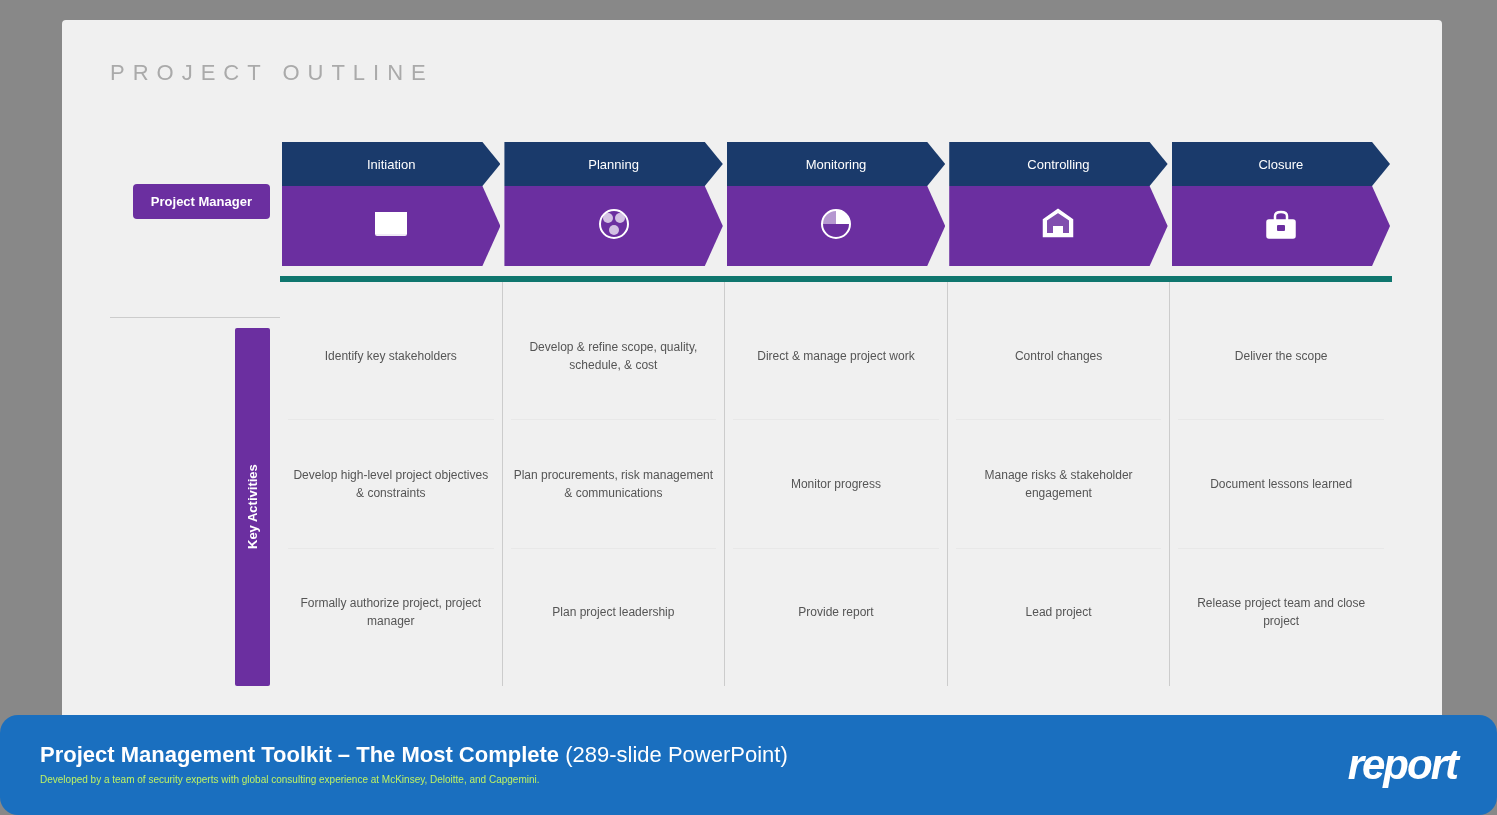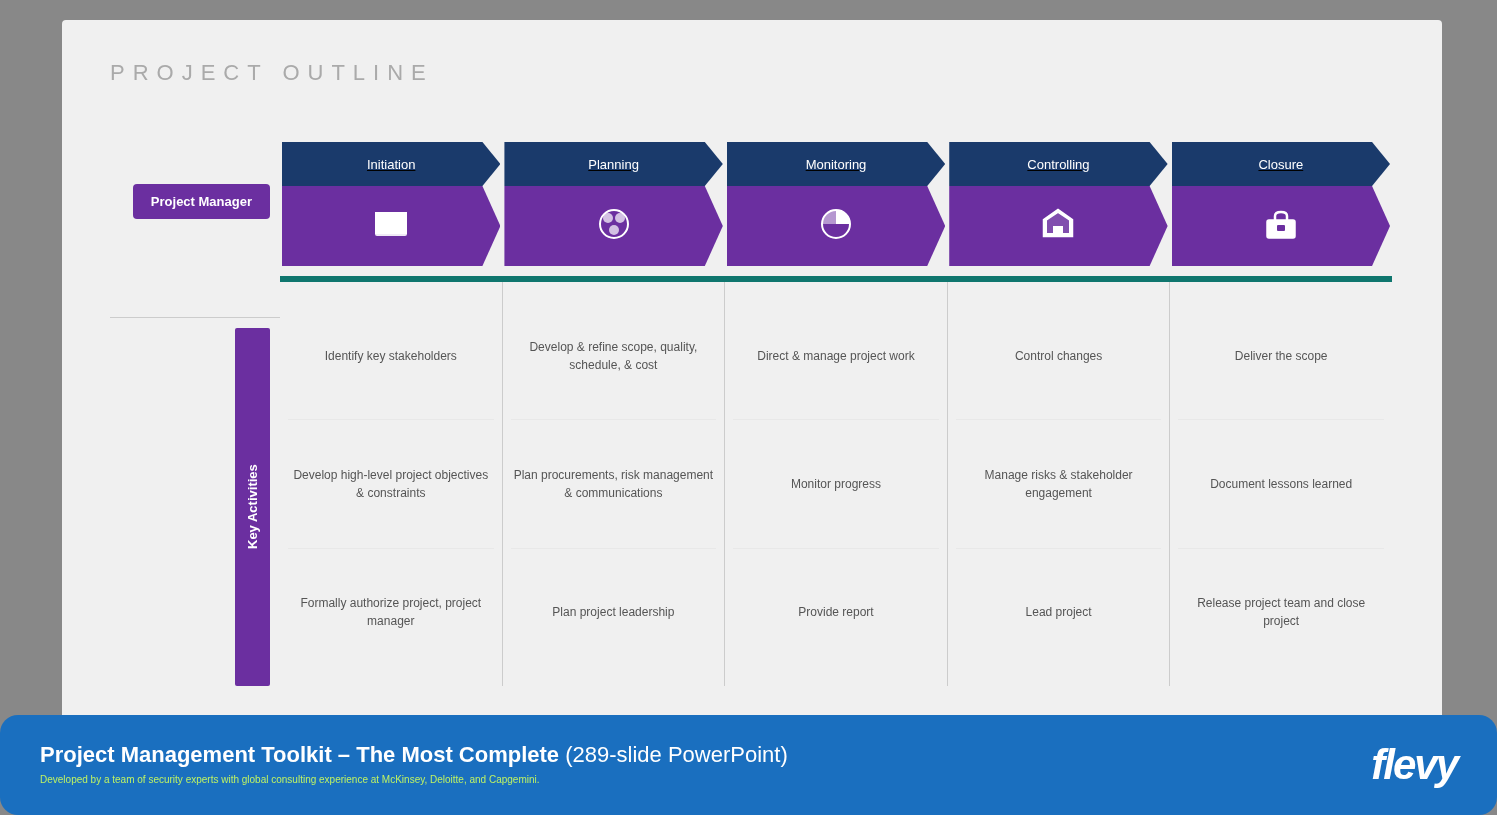--- a/index.html
+++ b/index.html
@@ -119,21 +119,20 @@
       flex-direction: column;
       align-items: center;
       padding: 0 2px;
     }
 
     .chevron-wrapper {
       width: 100%;
       display: flex;
       flex-direction: column;
       align-items: center;
-      text-decoration: underline;
     }
 
     .chevron-top {
       width: 100%;
       height: 44px;
       display: flex;
       align-items: center;
       justify-content: center;
       font-size: 13px;
       color: #fff;
@@ -382,14 +381,14 @@
   </div>
 </div>
 
 <div class="footer-bar">
   <div class="footer-text-area">
     <div class="footer-title">
       <span>Project Management Toolkit – The Most Complete</span><span class="footer-title-normal"> (289-slide PowerPoint)</span>
     </div>
     <div class="footer-subtitle">Developed by a team of security experts with global consulting experience at McKinsey, Deloitte, and Capgemini.</div>
   </div>
-  <div class="footer-logo">flevy</div>
+  <div class="footer-logo">report</div>
 </div>
 
 </body></html>

